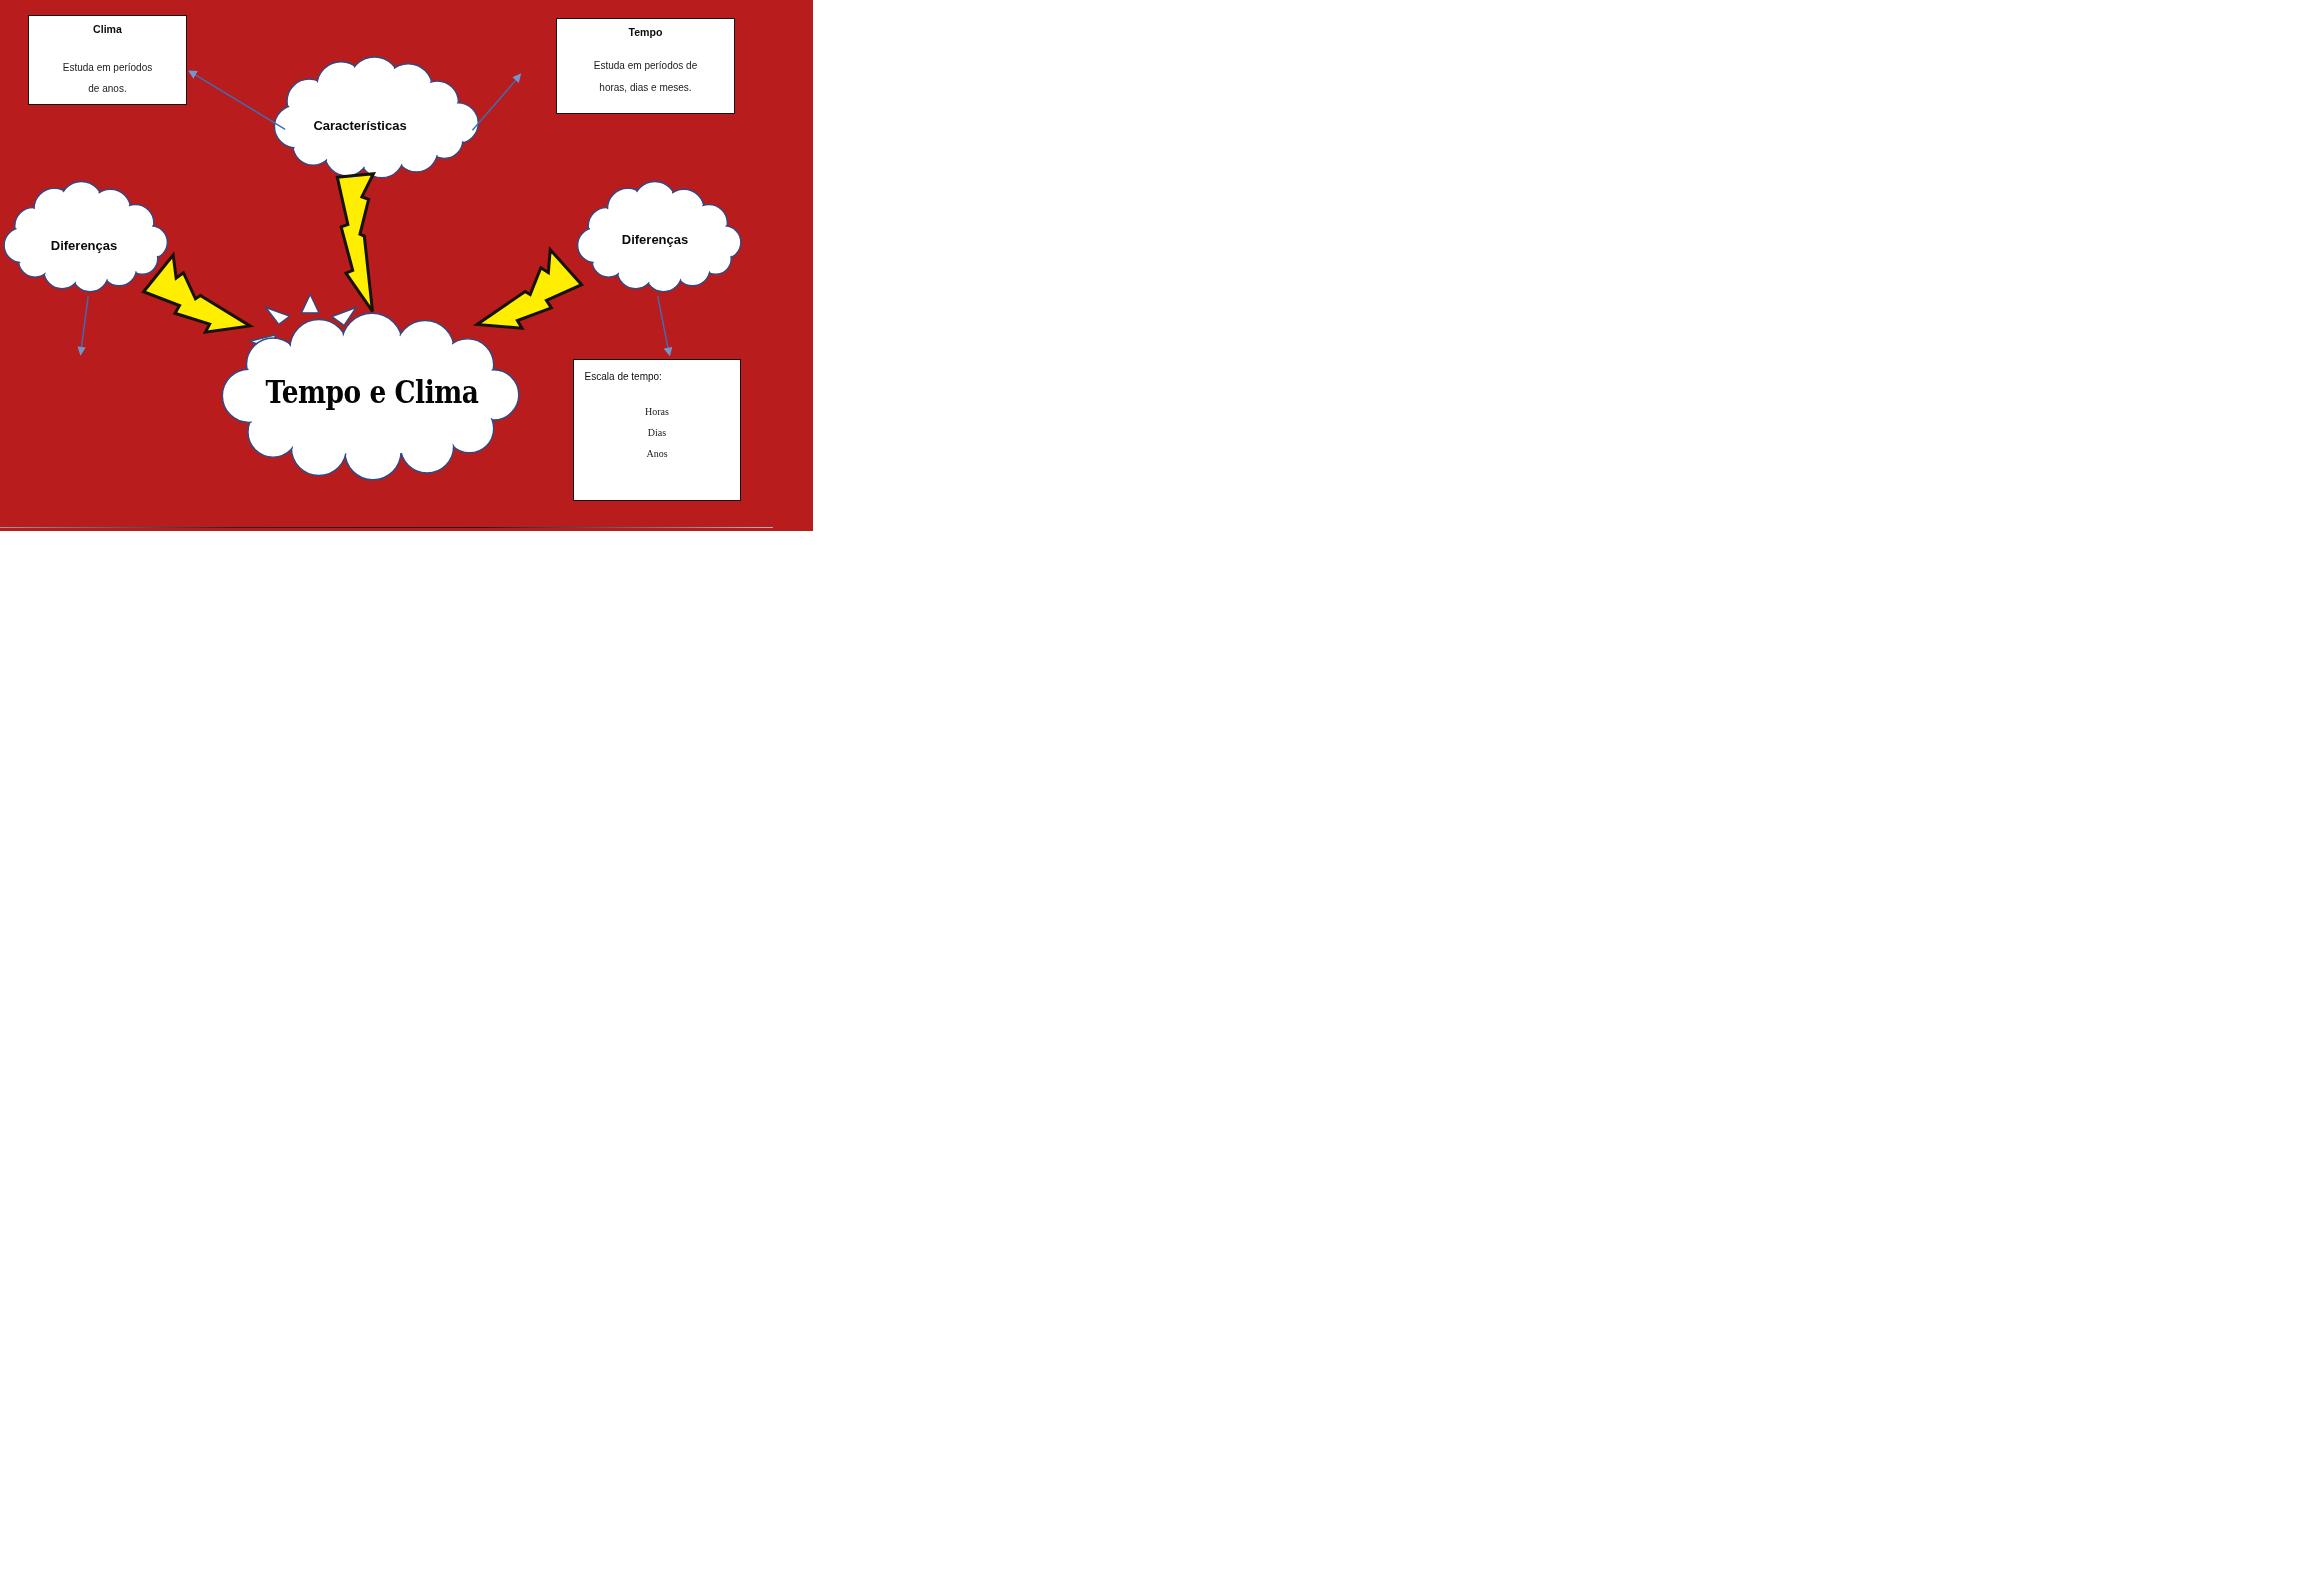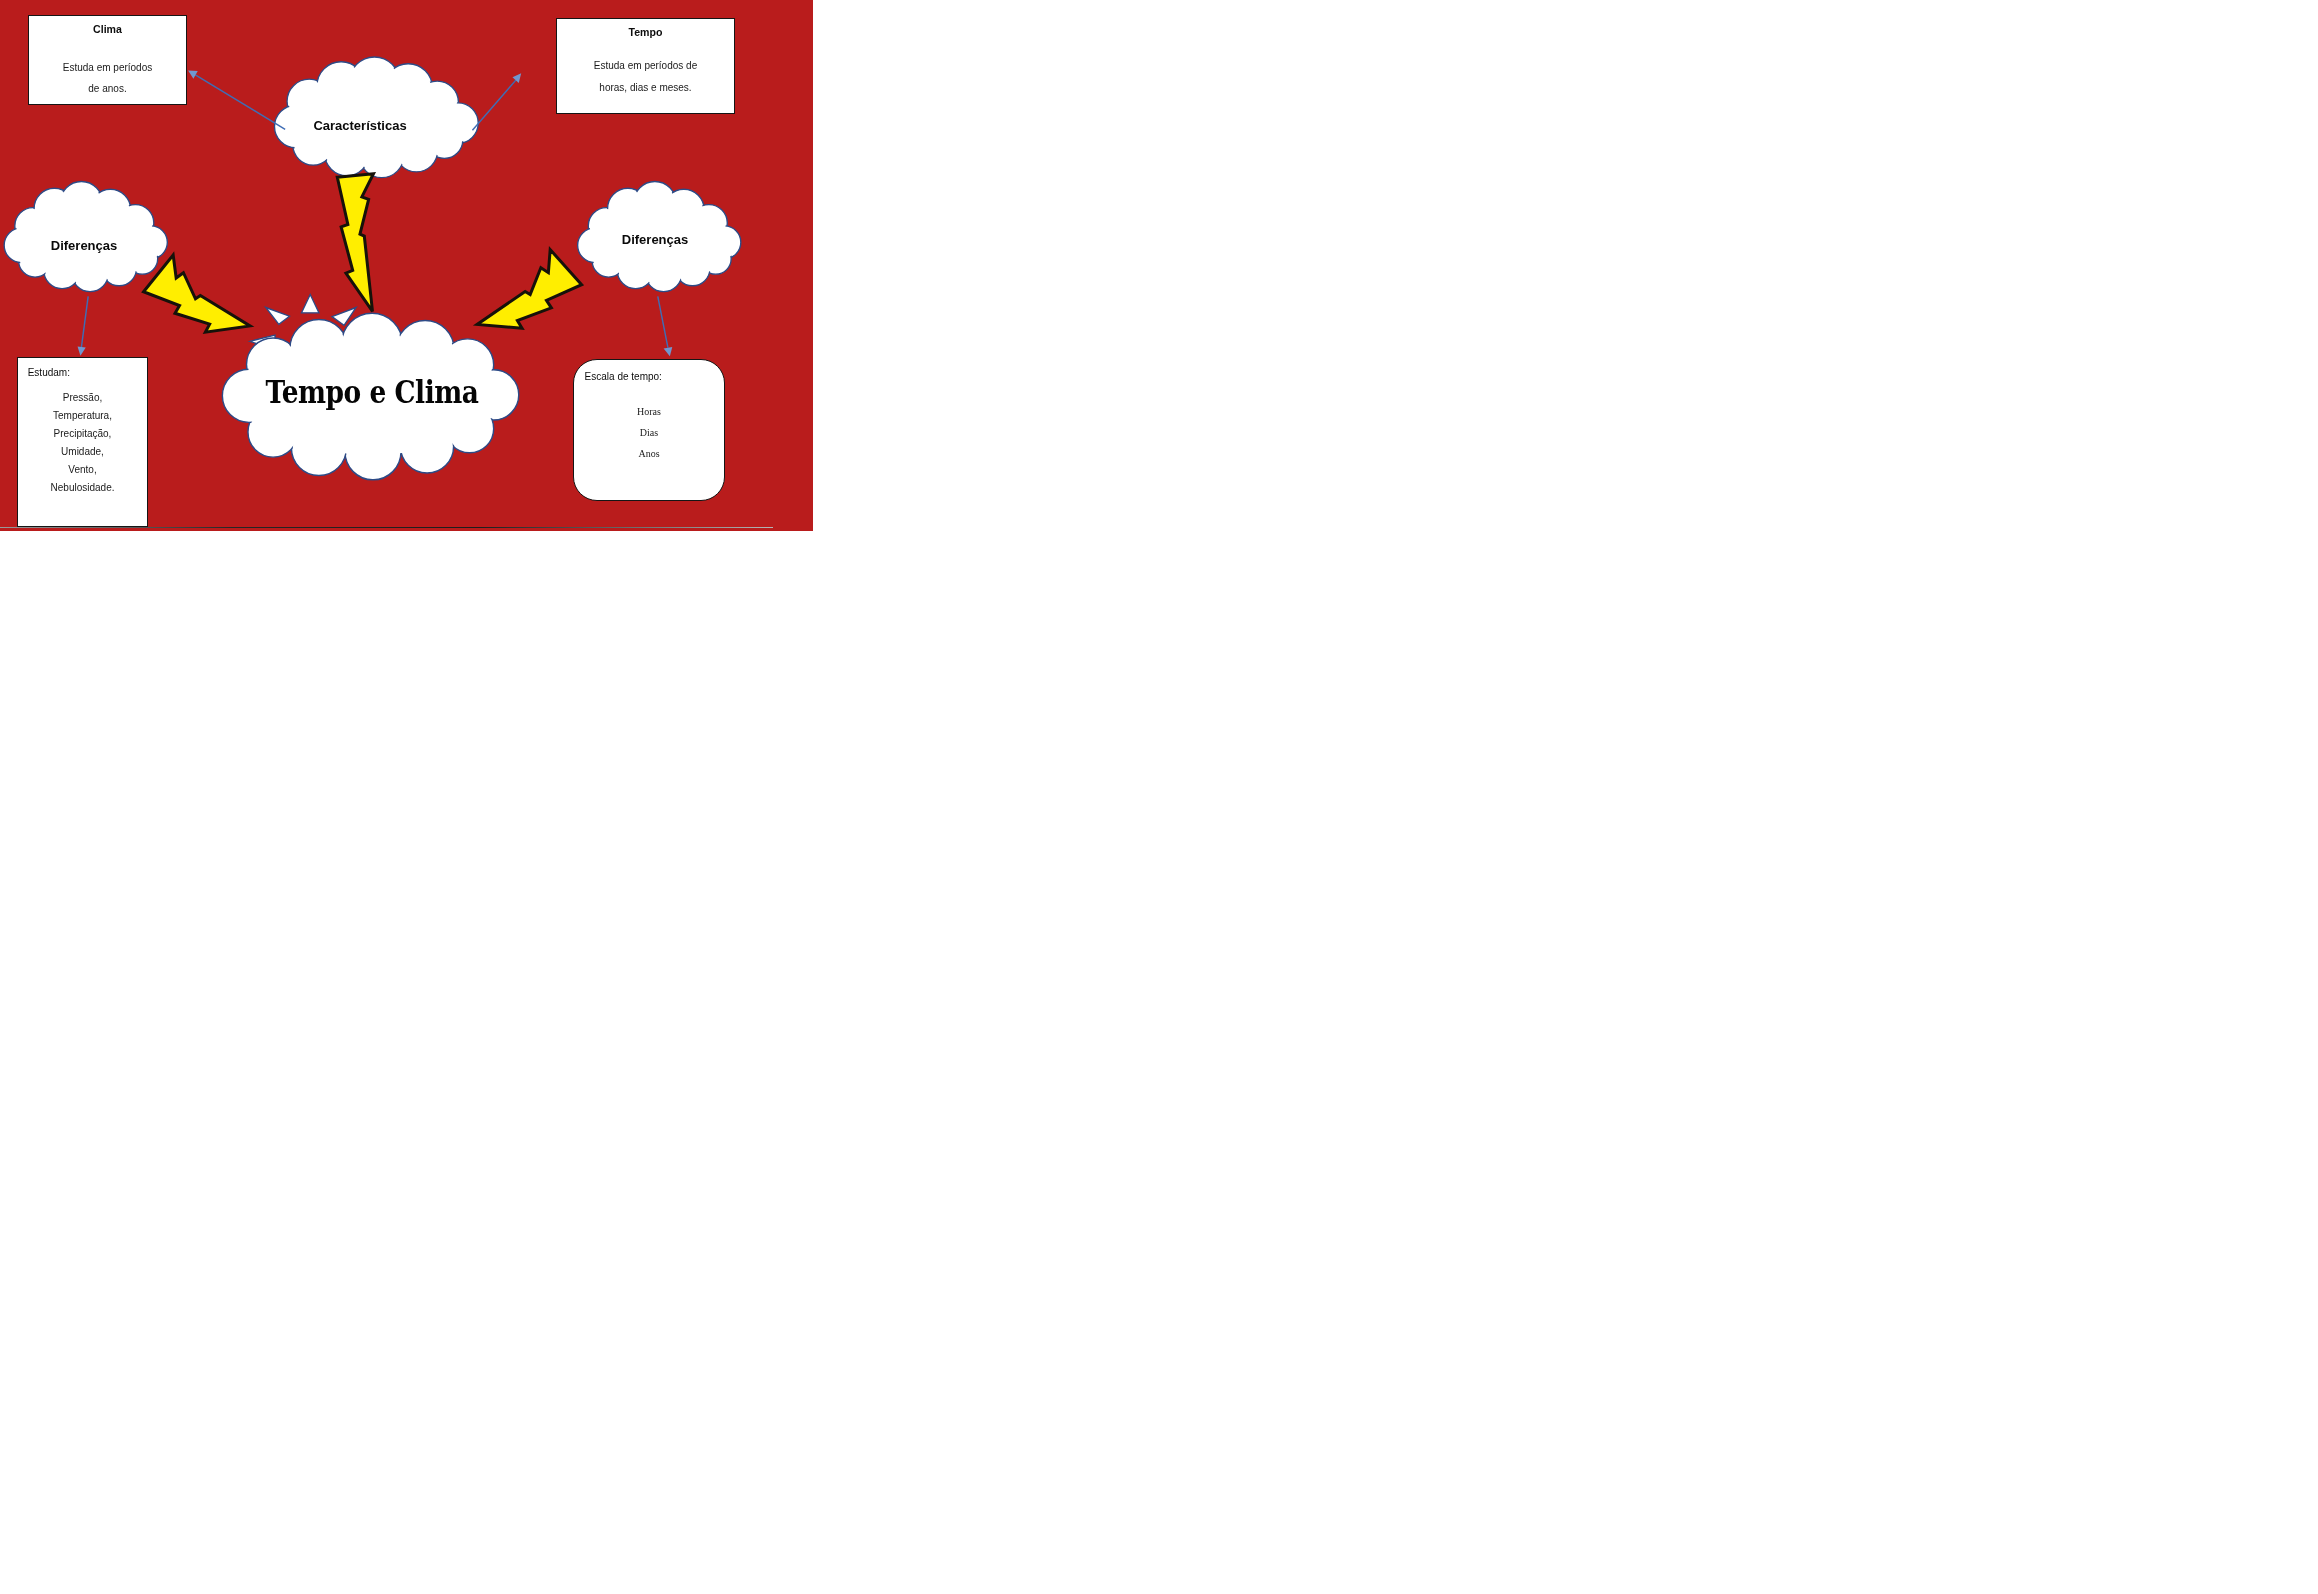--- a/index.html
+++ b/index.html
@@ -204,33 +204,22 @@
       <span class="ln">horas, dias e meses.</span>
     </div>
   </div>
 
   <div class="cloud-label" style="left:360px;top:125px;">Características</div>
   <div class="cloud-label" style="left:84px;top:245px;">Diferenças</div>
   <div class="cloud-label" style="left:655px;top:239px;">Diferenças</div>
 
   <div class="main-title">Tempo e Clima</div>
 
-  <div class="note-box" style="left:17px;top:357px;width:131px;height:170px;">
-    <div class="box-title left" style="top:8.7px;left:9.7px;right:auto;">Estudam:</div>
-    <div class="box-lines" style="top:31px;line-height:18px;">
-      <span class="list-item">Pressão,</span>
-      <span class="list-item">Temperatura,</span>
-      <span class="list-item">Precipitação,</span>
-      <span class="list-item">Umidade,</span>
-      <span class="list-item">Vento,</span>
-      <span class="list-item">Nebulosidade.</span>
-    </div>
-  </div>
-
-  <div class="note-box" style="left:573px;top:359px;width:152px;height:142px;border-radius:24px;">
+
+  <div class="note-box" style="left:573px;top:359px;width:168px;height:142px;">
     <div class="box-title left" style="top:10.6px;left:10.6px;right:auto;">Escala de tempo:</div>
     <div class="box-lines" style="top:41px;line-height:21px;font-family:Liberation Serif, serif;">
       <span class="list-item">Horas</span>
       <span class="list-item">Dias</span>
       <span class="list-item">Anos</span>
     </div>
   </div>
 
   <div class="bottom-line"></div>
 </div>

